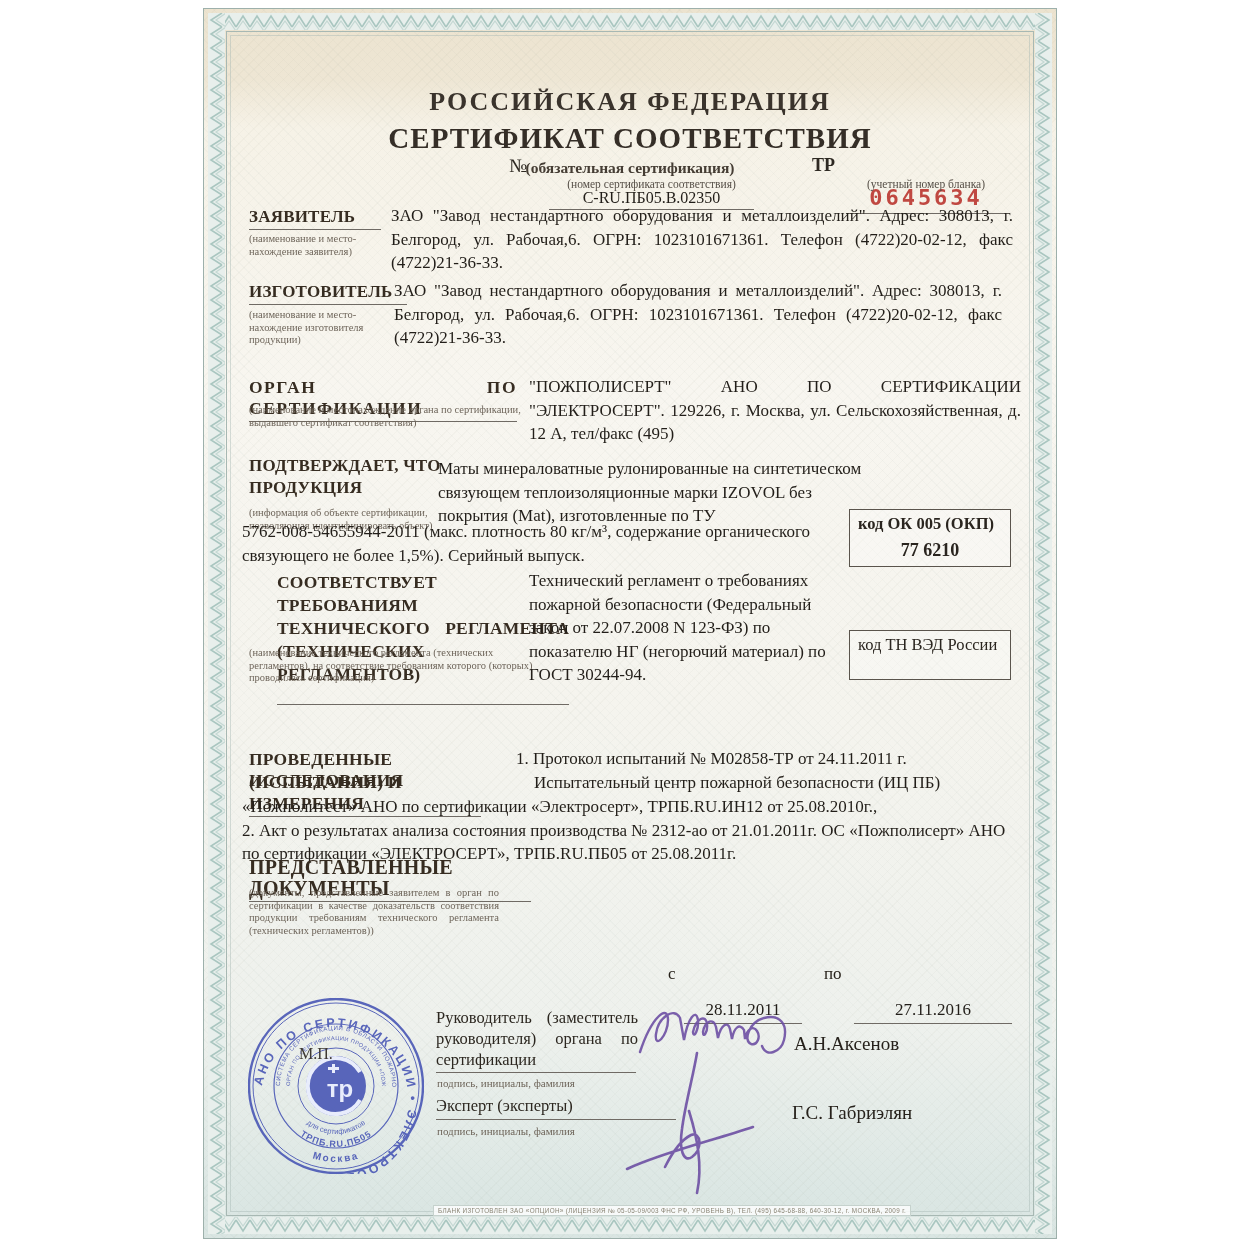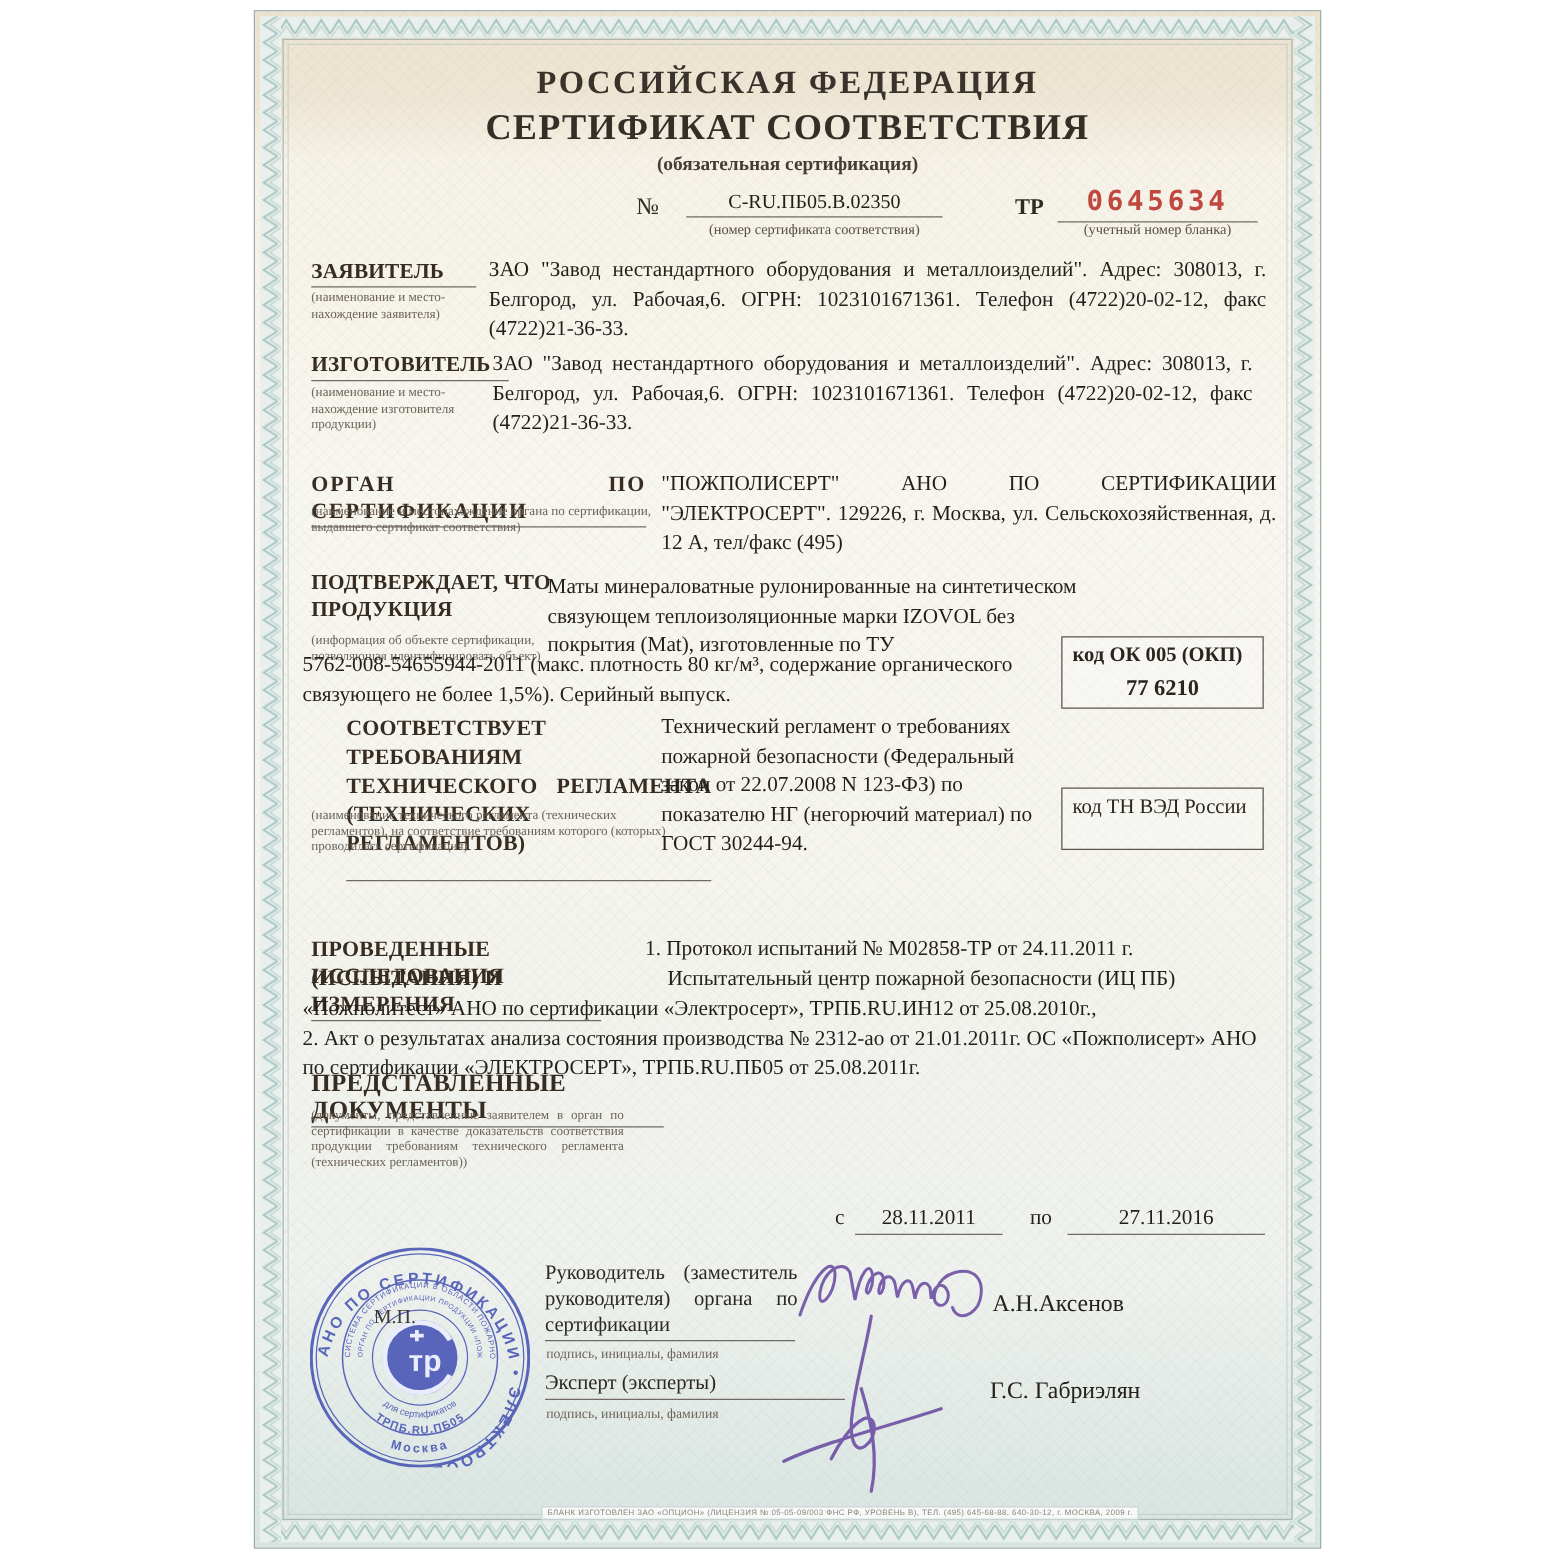--- a/index.html
+++ b/index.html
@@ -16,21 +16,21 @@
   .frame-inner2{position:absolute;left:26px;top:26px;right:26px;bottom:26px;
                border:1px solid rgba(167,184,179,.45);pointer-events:none;}
   .zz{position:absolute;}
   .abs{position:absolute;}
   .lbl{font-weight:bold;font-size:17px;line-height:21px;color:#362c21;letter-spacing:.2px;}
   .sub{font-size:10.5px;line-height:12.5px;color:#6e655a;}
   .txt{font-size:17px;line-height:23.5px;color:#221e19;}
   .just{text-align:justify;}
   .cap{font-size:11.5px;line-height:13px;color:#564f47;text-align:center;}
   .ul{border-bottom:1px solid #6f6a64;}
-  .ctr{text-align:center;}
+  .ctr{text-align:center;margin-top:36px;}
   .codebox{position:absolute;left:645px;width:162px;border:1px solid #5a544c;
            background:rgba(255,255,255,.25);font-size:16.5px;color:#2a251f;padding:4px 8px;box-sizing:border-box;}
   .hline{position:absolute;height:1px;background:#6f6a64;}
   .redno{font-family:"DejaVu Sans Mono","Liberation Mono",monospace;font-weight:bold;letter-spacing:3px;}
   .footer-strip{position:absolute;font-family:"Liberation Sans",sans-serif;
                 font-size:6.3px;letter-spacing:.35px;color:#8a8474;background:rgba(255,255,255,.8);
                 border:1px solid #c6d2cd;padding:1px 4px;white-space:nowrap;}
   .prelines{white-space:pre-line;}
 </style>
 </head>

